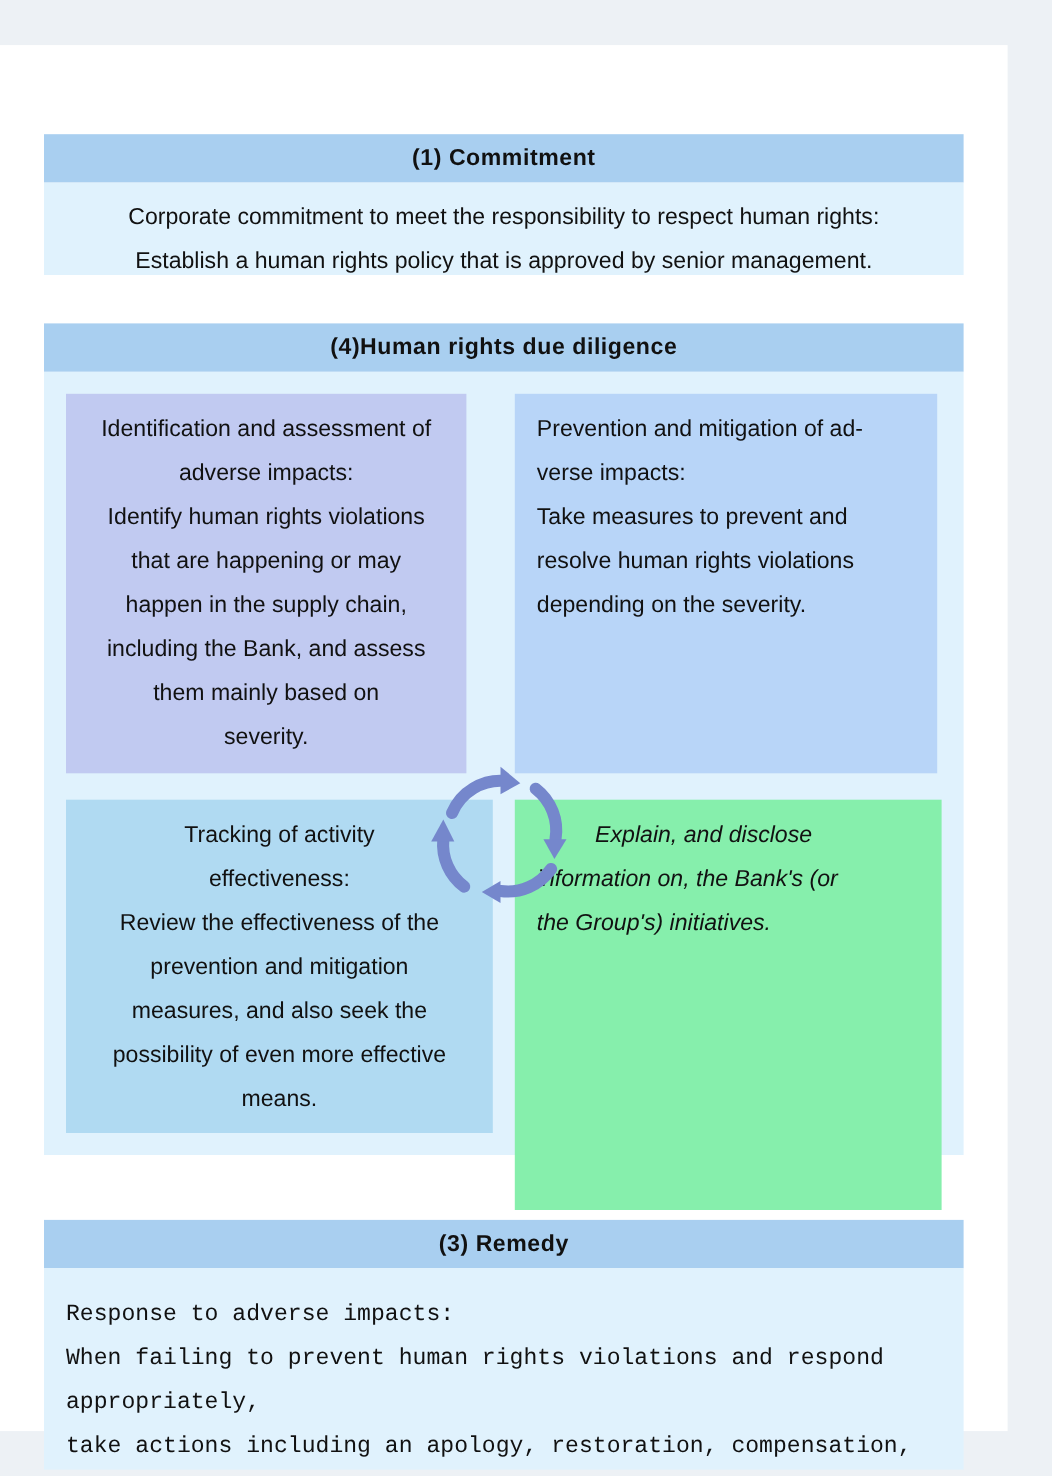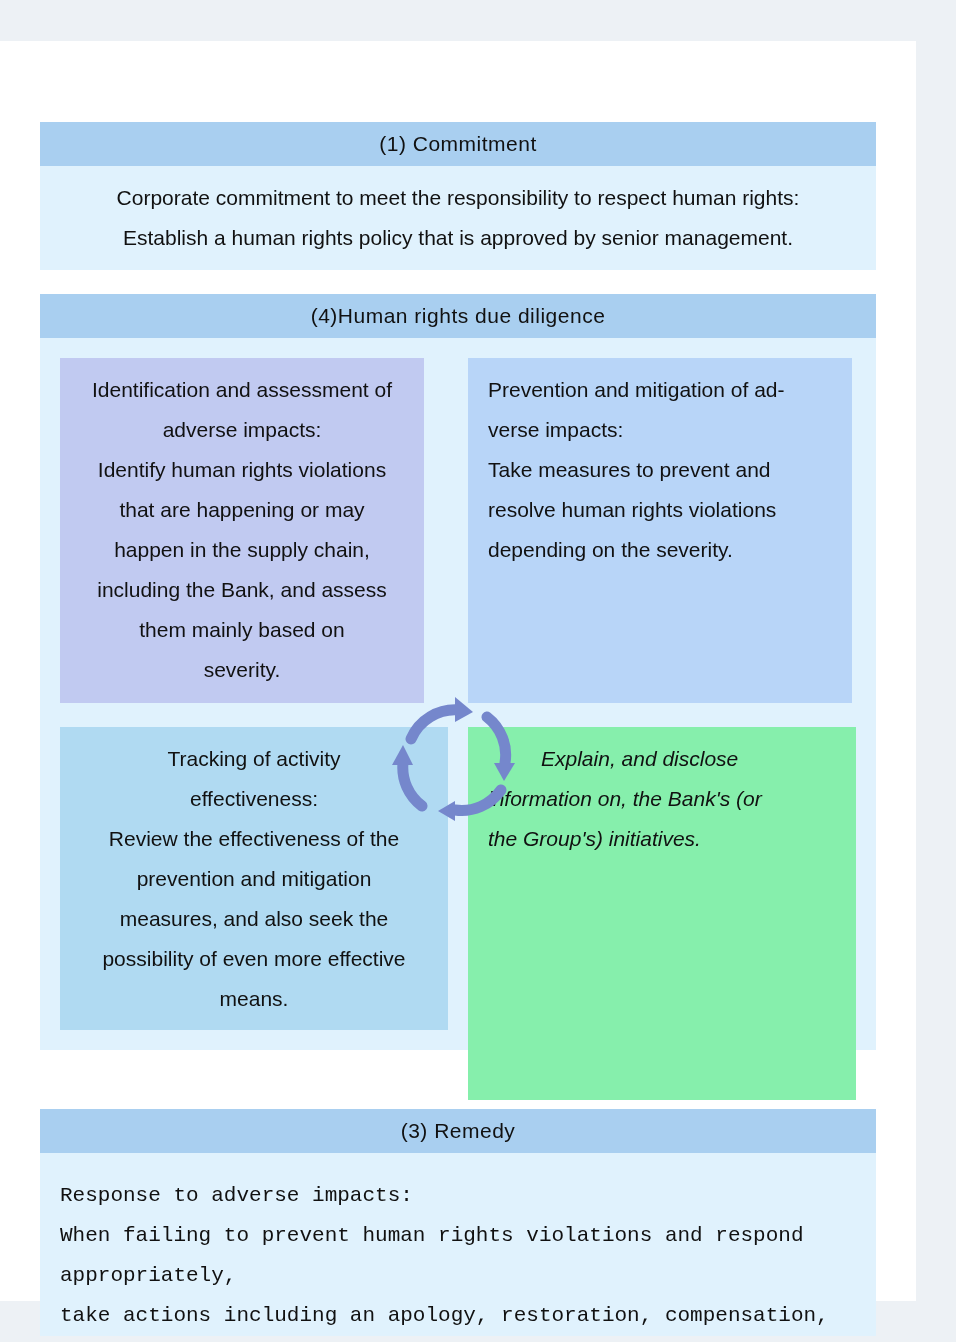--- a/index.html
+++ b/index.html
@@ -4,25 +4,25 @@
 <style>
   html, body { margin:0; padding:0; }
   body {
     width:956px; height:1342px; background:#edf1f5; position:relative; overflow:hidden;
     font-family:"Liberation Sans", sans-serif; color:#111;
   }
   .panel { position:absolute; left:0; top:41px; width:916px; height:1260px; background:#ffffff; }
   .section { position:absolute; left:40px; width:836px; }
   .sec-head {
     background:#a9cff0; height:44px; line-height:44px; text-align:center;
-    font-weight:normal; font-size:21px; letter-spacing:0.5px;
+    font-weight:bold; font-size:21px; letter-spacing:0.5px;
   }
   .sec-body { background:#e0f2fd; position:relative; }
   #sec1 { top:81px; }
-  #sec1 .sec-body { height:104px; text-align:center; font-size:21px; line-height:40px; padding-top:12px; box-sizing:border-box; }
+  #sec1 .sec-body { height:84px; text-align:center; font-size:21px; line-height:40px; padding-top:12px; box-sizing:border-box; }
   #sec2 { top:253px; }
   #sec2 .sec-body { height:712px; }
   .quad { position:absolute; font-size:21px; line-height:40px; box-sizing:border-box; padding:12px 20px 0 20px; }
   #q1 { left:20px; top:20px; width:364px; height:345px; background:#c1caf1;text-align:center; }
   #q2 { left:428px; top:20px; width:384px; height:345px; background:#b8d5f8; }
   #q3 { left:20px; top:389px; width:388px; height:303px; background:#b0daf2;text-align:center; }
   #q4 { left:428px; top:389px; width:388px; height:373px; background:#86efac;font-style:italic; }
   #q4 .q-text { text-indent:53px; }
   .q-text { white-space:pre-line; }
   .cycle { position:absolute; left:349px; top:355px; width:130px; height:130px; }

